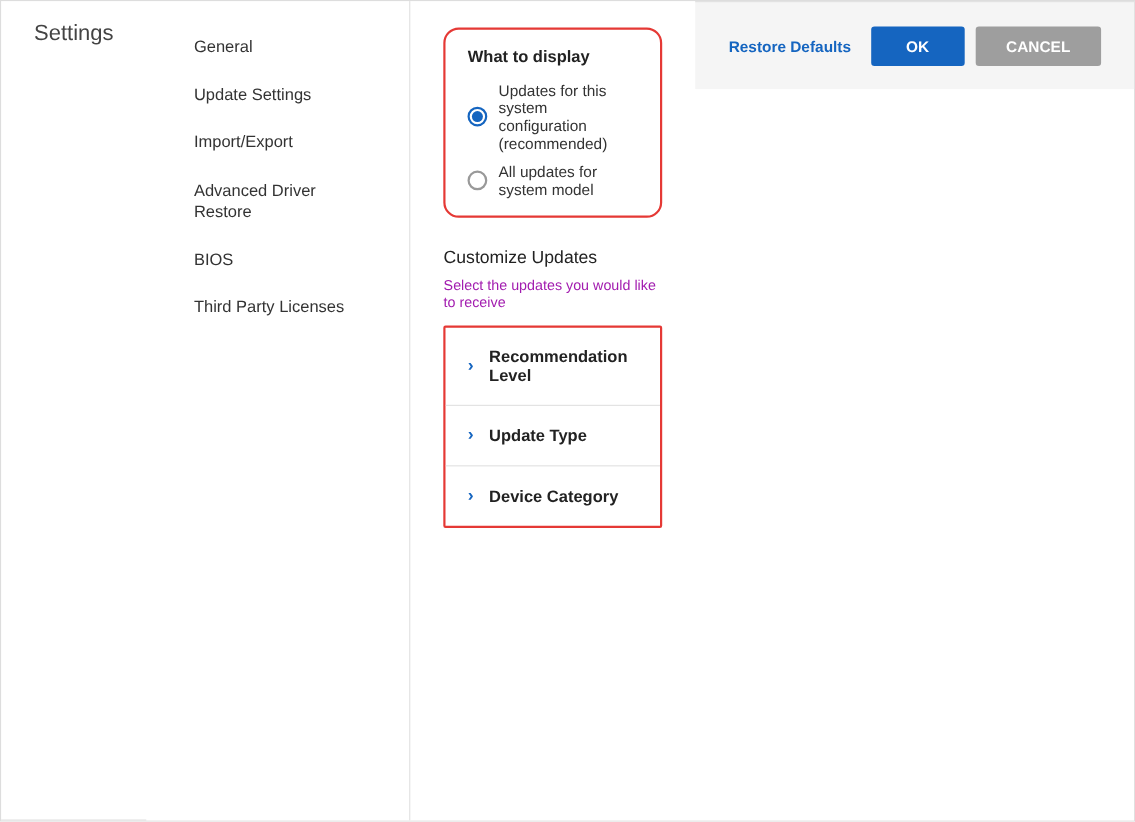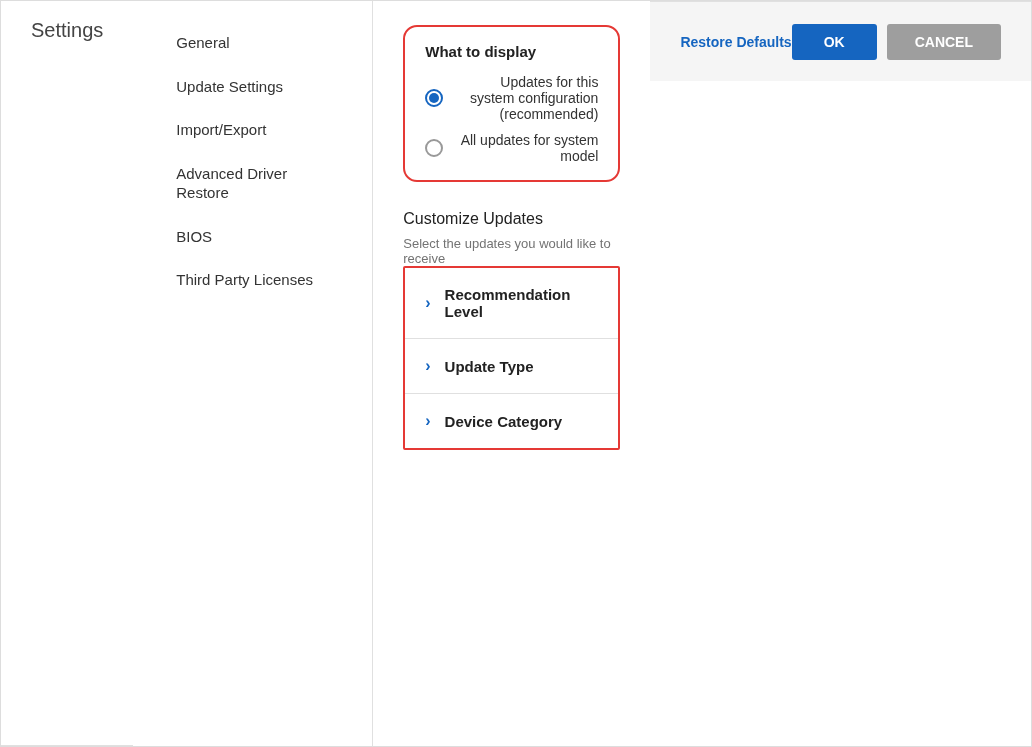--- a/index.html
+++ b/index.html
@@ -80,21 +80,20 @@
       color: #222;
       margin-bottom: 14px;
     }
     .radio-option {
       display: flex;
       align-items: center;
       margin-bottom: 10px;
       font-size: 14px;
       color: #333;
       cursor: pointer;
-      text-align: right;
     }
     .radio-option:last-child {
       margin-bottom: 0;
     }
     .radio-circle {
       width: 18px;
       height: 18px;
       border-radius: 50%;
       border: 2px solid #999;
       margin-right: 10px;
@@ -117,21 +116,22 @@
 
     
     .customize-title {
       font-size: 16px;
       font-weight: 400;
       color: #222;
       margin-bottom: 8px;
     }
     .customize-desc {
       font-size: 13px;
-      color: #737373;
+      color: #a21caf;
+      margin-bottom: 14px;
     }
 
     
     .accordion-box {
       border: 2px solid #e53935;
       border-radius: 2px;
       overflow: hidden;
     }
     .accordion-item {
       display: flex;
@@ -158,20 +158,21 @@
 
     
     .footer {
       display: flex;
       align-items: center;
       justify-content: space-between;
       padding: 16px 30px;
       background: #f5f5f5;
       border-top: 1px solid #e0e0e0;
       height: 80px;
+      gap: 18px;
     }
     .restore-defaults {
       color: #1565c0;
       font-size: 14px;
       font-weight: 600;
       cursor: pointer;
       background: none;
       border: none;
     }
     .footer-buttons {

